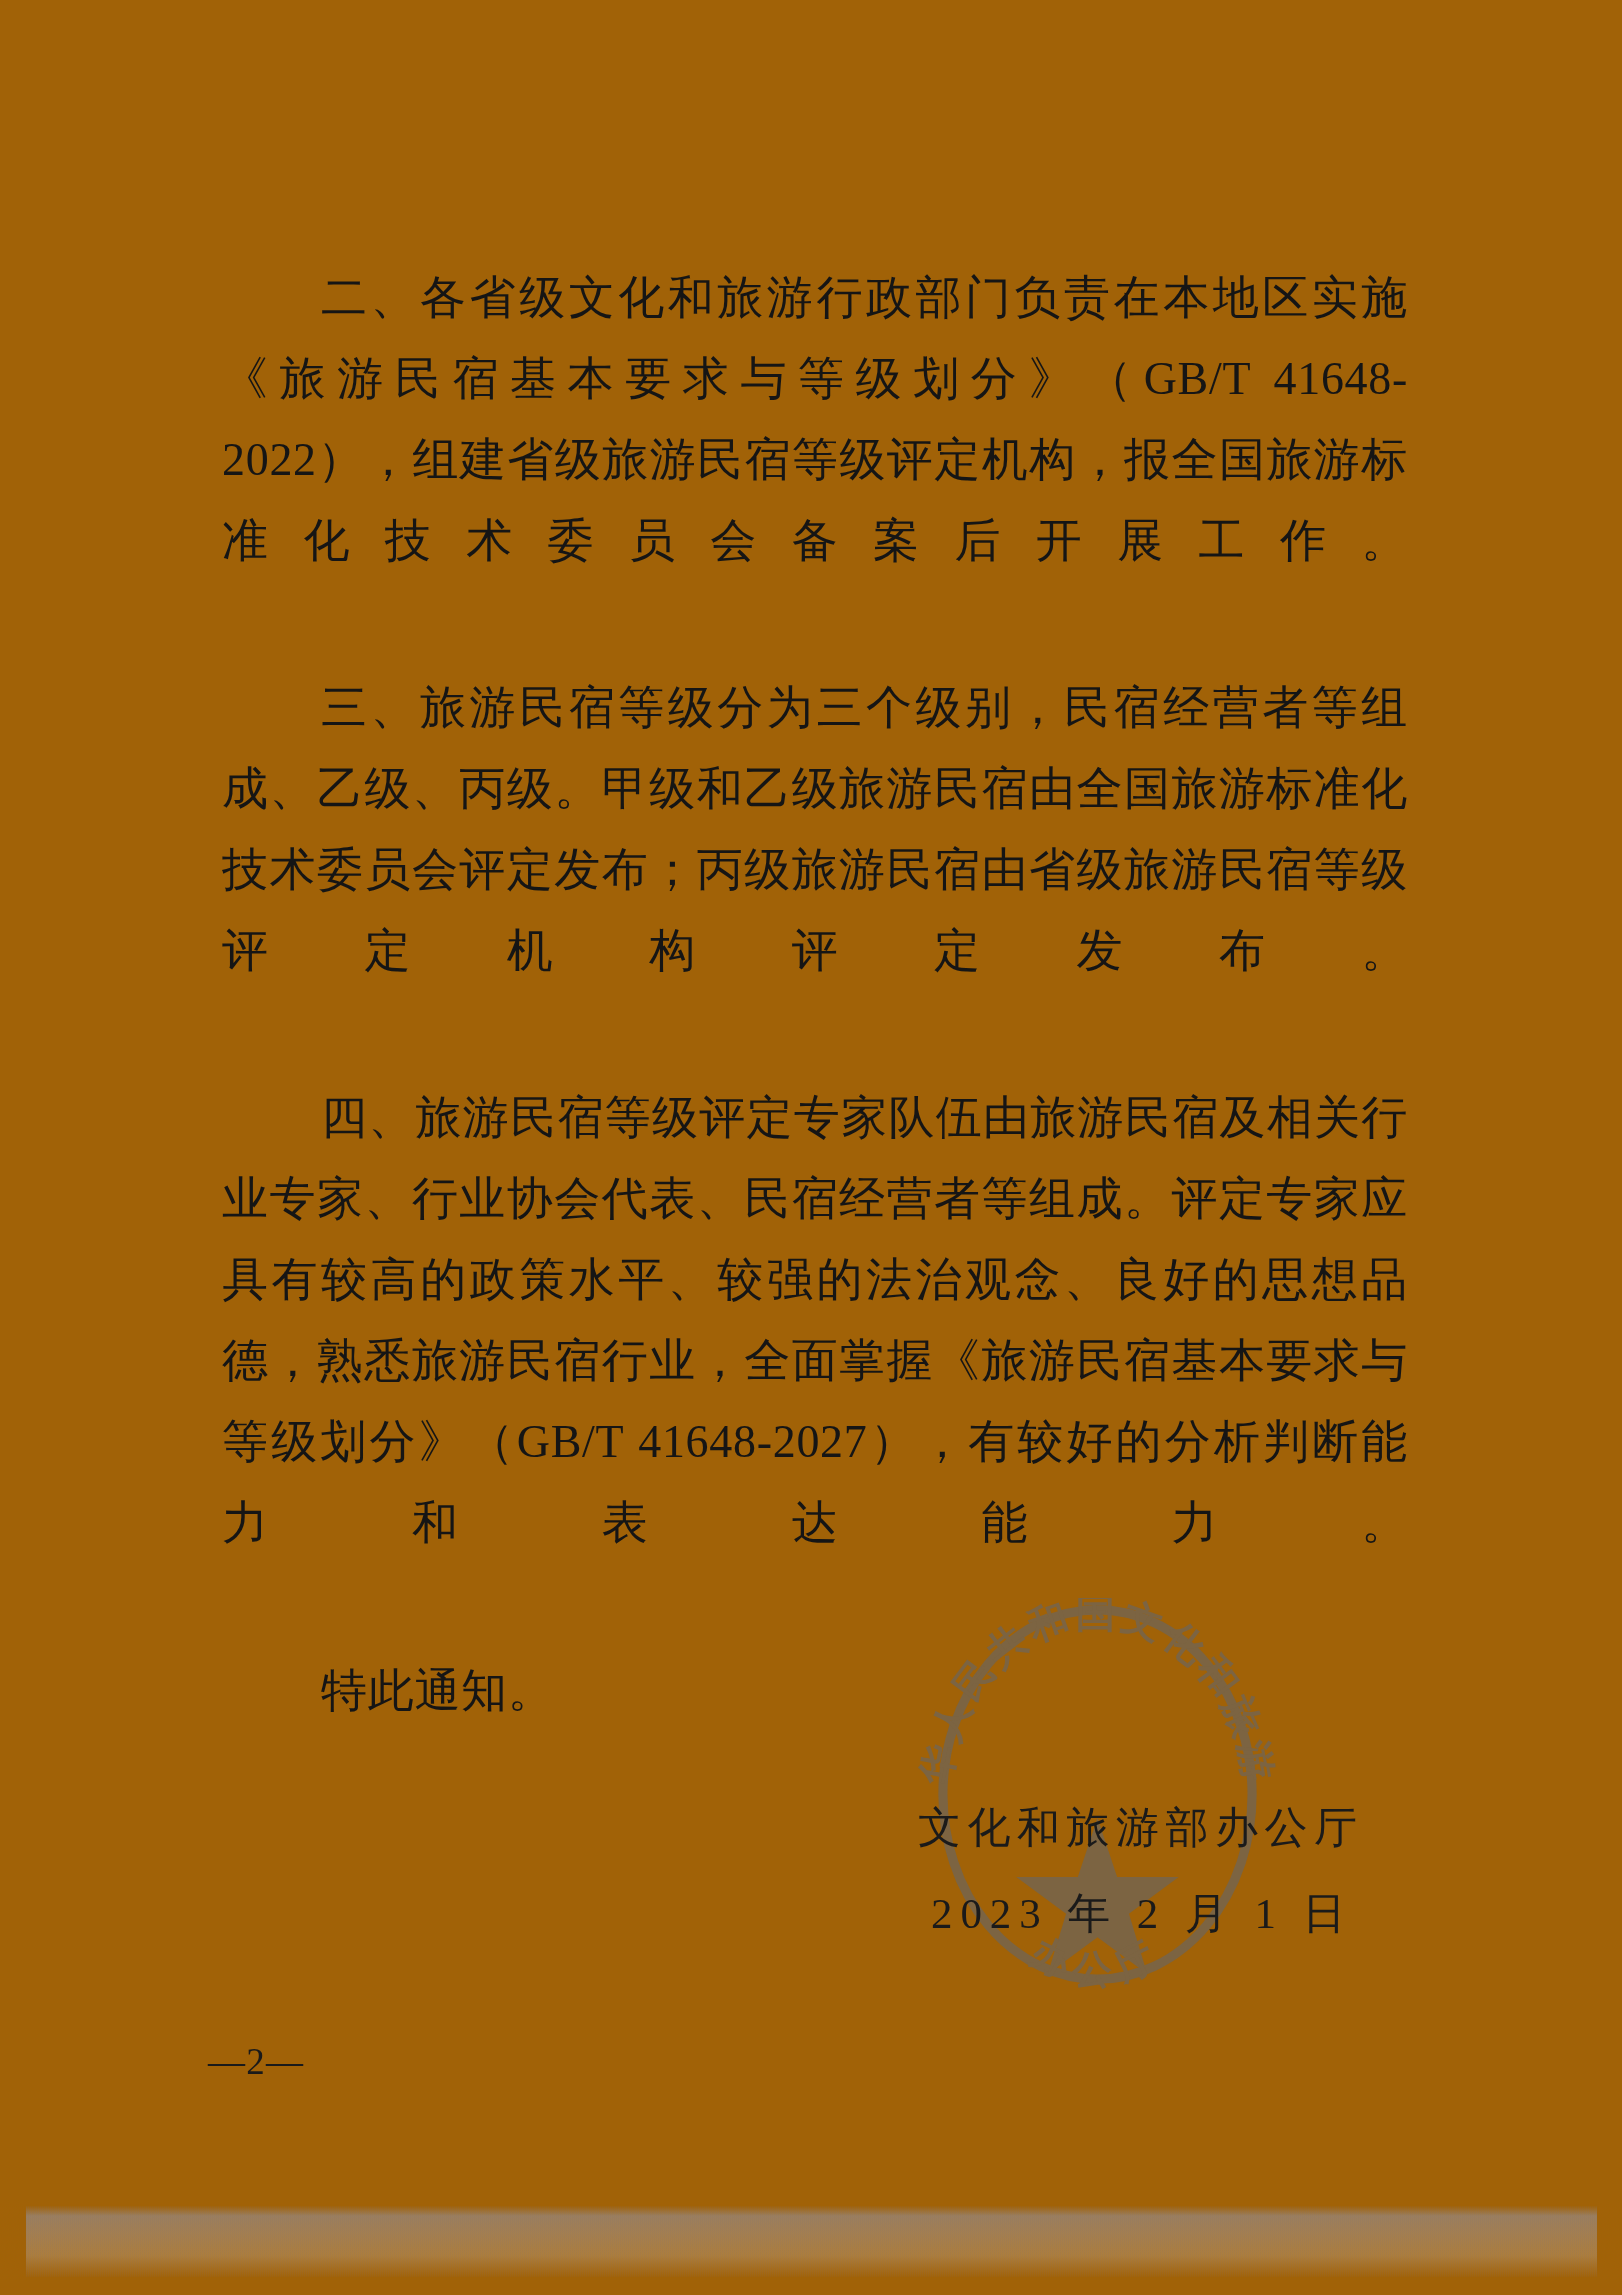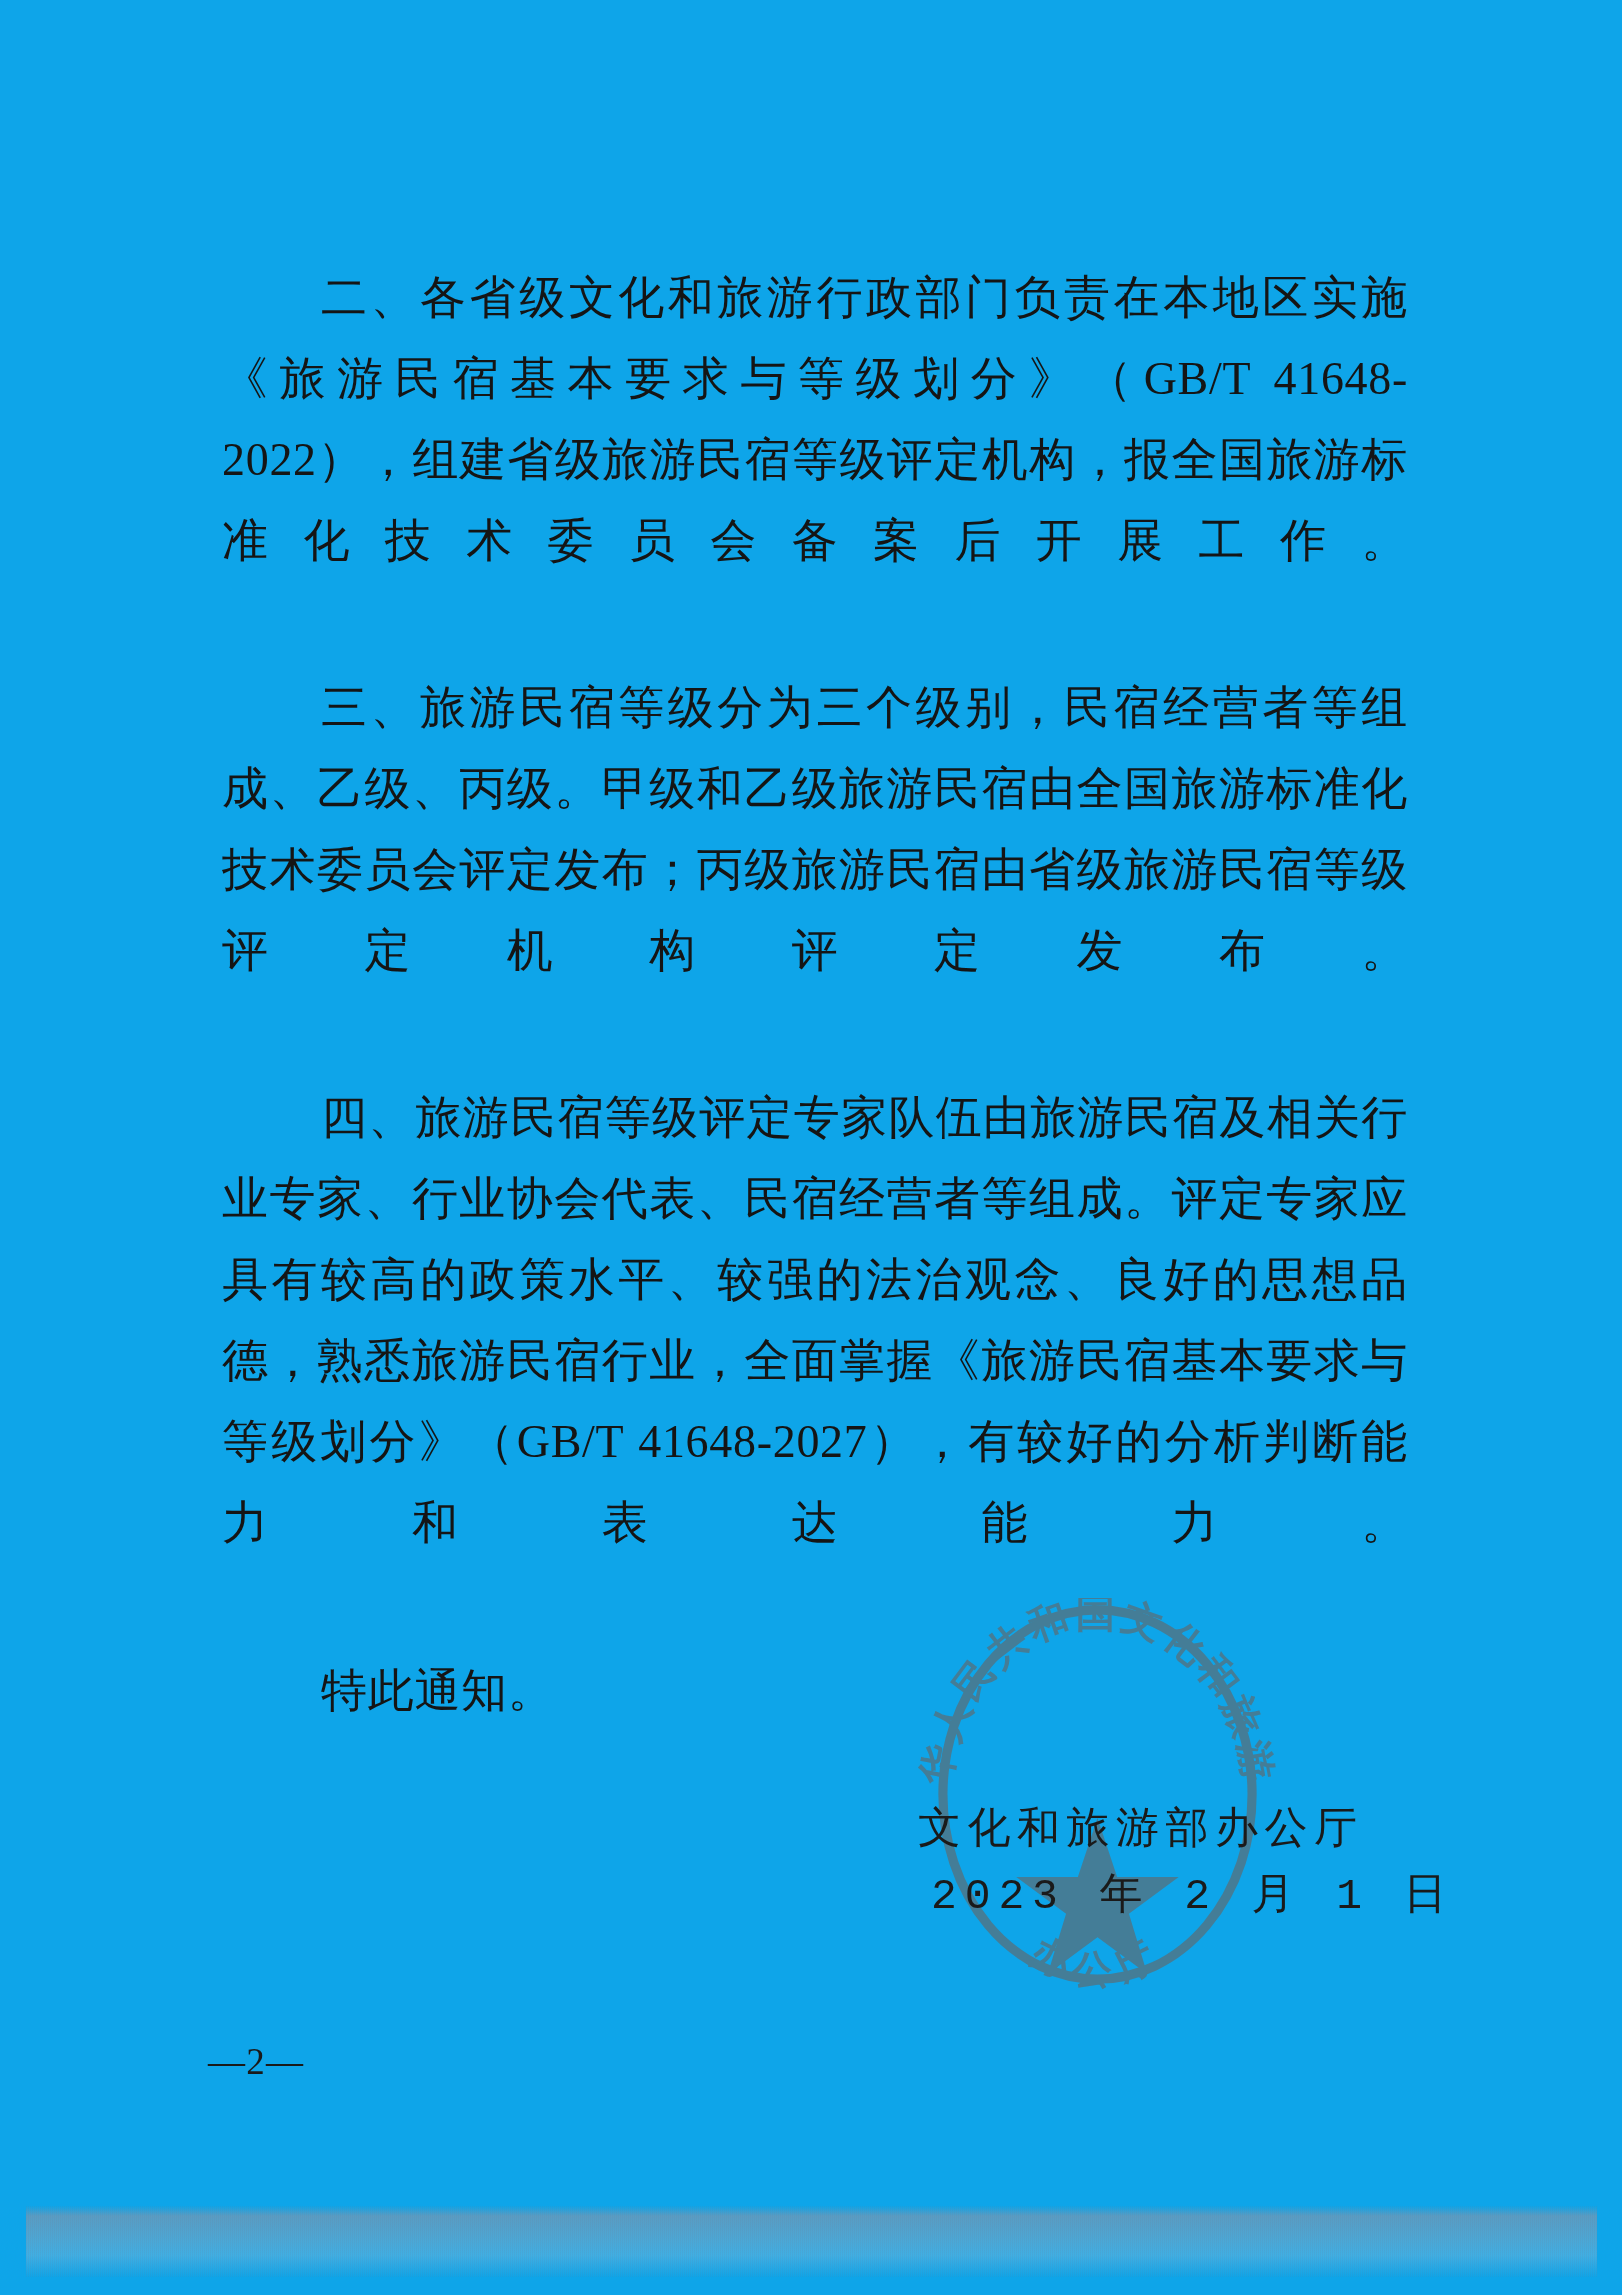--- a/index.html
+++ b/index.html
@@ -8,21 +8,21 @@
     padding: 0;
     background: #ffffff;
   }
   body {
     font-family: "Liberation Serif", "DejaVu Serif", serif;
   }
   .page {
     position: relative;
     width: 1623px;
     height: 2295px;
-    background: #0ea5e9;
+    background: #a16207;
     overflow: hidden;
   }
 
   
   .doc-body {
     position: absolute;
     left: 222px;
     top: 257px;
     width: 1186px;
   }
@@ -57,24 +57,24 @@
     z-index: 3;
   }
   .sign-line {
     font-size: 43px;
     line-height: 64px;
     color: #1a1a1a;
     letter-spacing: 6.5px;
     white-space: nowrap;
   }
   .sign-line.date {
-    margin-top: 5px;
+    margin-top: 22px;
     margin-left: 13px;
     letter-spacing: 7.9px;
-    font-family: Liberation Mono, monospace;
+    font-family: Liberation Serif, serif;
   }
 
   
   .seal {
     position: absolute;
     left: 898px;
     top: 1598px;
     width: 399px;
     height: 393px;
     z-index: 2;

